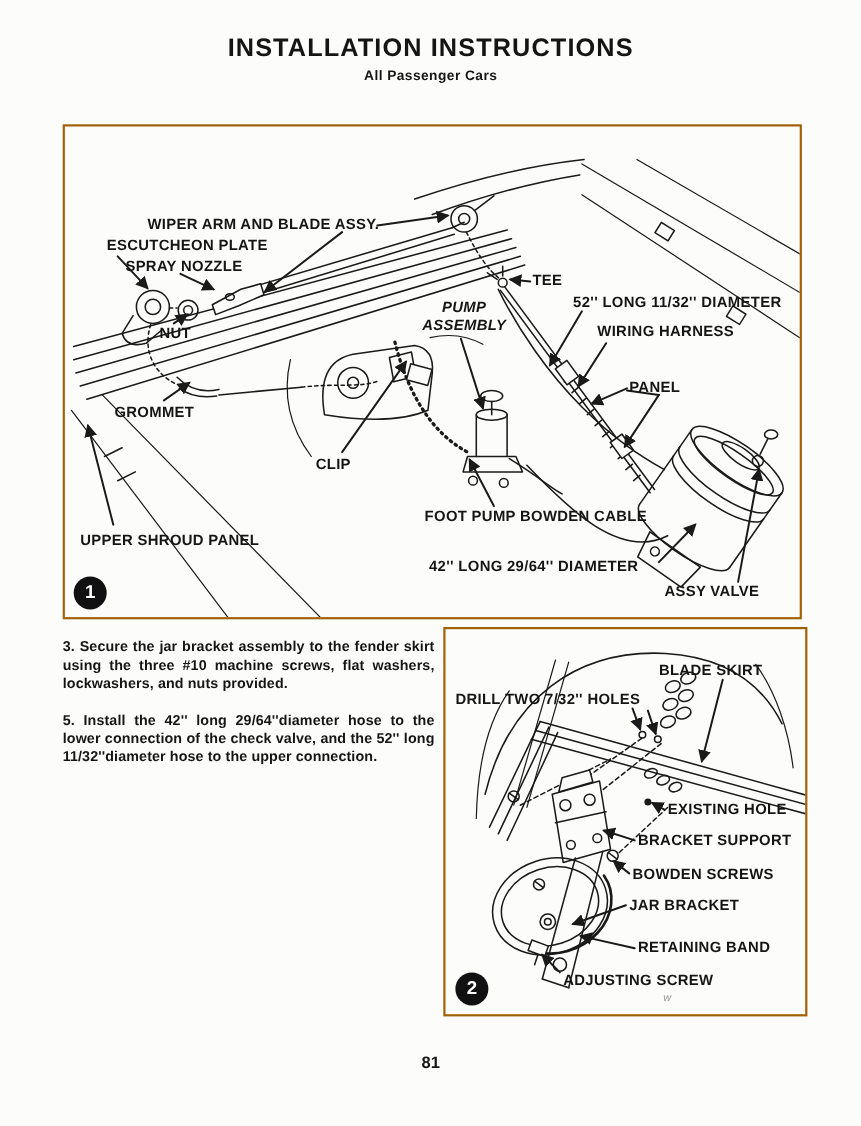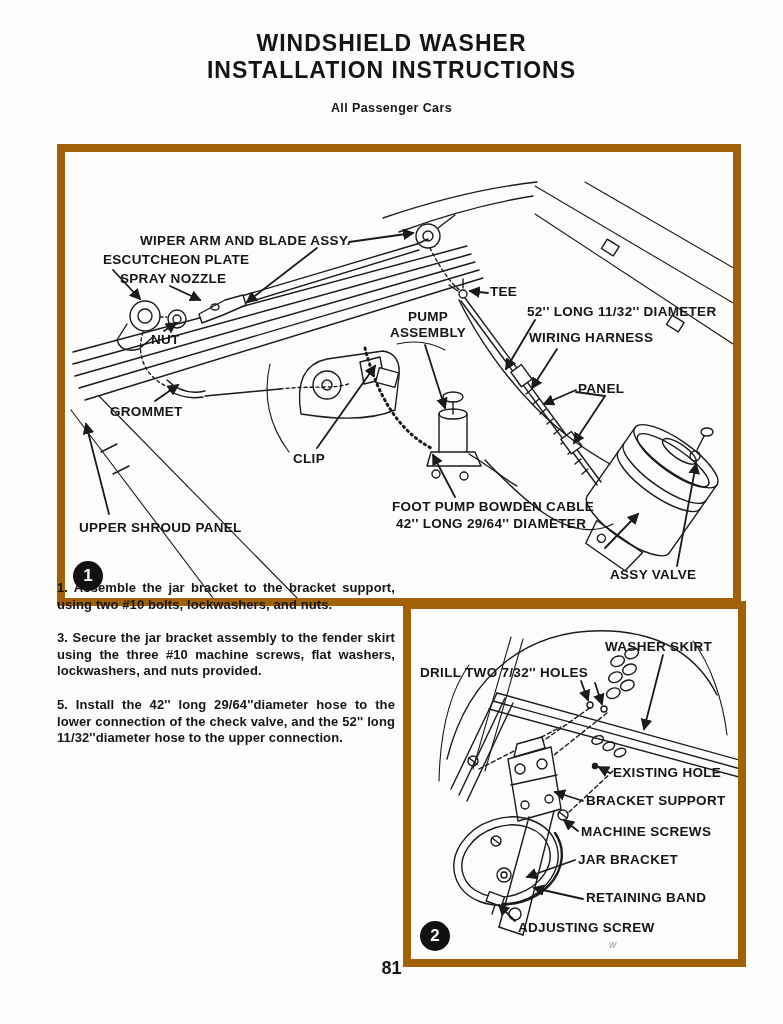--- a/index.html
+++ b/index.html
@@ -3,53 +3,52 @@
 <meta charset="utf-8">
 <style>
   html,body{margin:0;padding:0;background:#e8e8e6;}
   .page{
     position:relative;width:783px;height:1024px;margin:0 auto;
     background:#fcfcfb;color:#151515;overflow:hidden;
     font-family:"Liberation Sans","DejaVu Sans",sans-serif;font-weight:700;
   }
   .titleblock{position:absolute;left:0;top:30px;width:100%;text-align:center;}
   .title{font-size:23px;line-height:27px;letter-spacing:1px;}
-  .subtitle{font-size:12.5px;margin-top:17px;letter-spacing:.4px;}
-  .figbox{position:absolute;border:8px solid #a16207;background:#fcfcfb;margin-top:31px;}
+  .subtitle{font-size:12.5px;margin-top:5px;letter-spacing:.4px;}
+  .figbox{position:absolute;border:2px solid #a16207;background:#fcfcfb;}
   #fig1{left:57px;top:113px;width:668px;height:446px;}
   #fig2{left:403px;top:570px;width:327px;height:350px;}
   .figbox svg{position:absolute;left:0;top:0;}
   .lbl{position:absolute;font-size:13.5px;letter-spacing:.3px;white-space:nowrap;line-height:16px;}
-  .lbl.center{text-align:center;white-space:pre-line;}
+  .lbl.center{text-align:center;white-space:pre-line;font-style:italic;}
   .badge{
     position:absolute;width:30px;height:30px;border-radius:50%;background:#111;
     color:#fff;text-align:center;line-height:30px;font-size:17px;
   }
   .watermark{position:absolute;color:#999;font-size:10px;font-style:italic;font-weight:400;}
   .instructions{position:absolute;left:57px;top:580px;width:338px;}
   .instructions p{
     margin:0 0 17px 0;font-size:13px;line-height:16.6px;text-align:justify;
     letter-spacing:.1px;
   }
-  .pagenum{position:absolute;left:0;top:958px;width:783px;text-align:center;font-size:18px;}
+  .pagenum{position:absolute;left:0;top:958px;width:783px;text-align:center;font-size:15px;}
   .art path,.art line,.art circle,.art ellipse,.art polygon,.art rect{
     fill:none;stroke:#1a1a1a;stroke-width:1.4;stroke-linecap:round;stroke-linejoin:round;
   }
   .art .leader{stroke-width:1.8;}
   .art .thick{stroke-width:2.4;}
   .art .fillw{fill:#fcfcfb;}
   .art .filldark{fill:#1a1a1a;}
 </style>
 </head>
 <body>
 
 <div class="page">
 
   <div class="titleblock">
-    <div class="title">WINDSHIELD WASHER</div>
     <div class="title">INSTALLATION INSTRUCTIONS</div>
     <div class="subtitle">All Passenger Cars</div>
   </div>
 
   <div class="figbox" id="fig1">
     <svg class="art" width="668" height="446" viewBox="0 0 668 446">
       <defs>
         <marker id="ah" viewBox="0 0 10 10" refX="8.5" refY="5" markerWidth="6.5" markerHeight="6.5" orient="auto-start-reverse">
           <path d="M0,0 L10,5 L0,10 z" style="fill:#1a1a1a;stroke:none"></path>
         </marker>
@@ -174,33 +173,32 @@
     </svg>
 
     <div class="lbl" style="left:75px;top:81px">WIPER ARM AND BLADE ASSY.</div>
     <div class="lbl" style="left:38px;top:100px">ESCUTCHEON PLATE</div>
     <div class="lbl" style="left:55px;top:119px">SPRAY NOZZLE</div>
     <div class="lbl" style="left:86px;top:180px">NUT</div>
     <div class="lbl" style="left:425px;top:132px">TEE</div>
     <div class="lbl center" style="left:313px;top:157px;width:100px">PUMP
 ASSEMBLY</div>
     <div class="lbl" style="left:462px;top:152px">52'' LONG 11/32'' DIAMETER</div>
-    <div class="lbl" style="left:464px;top:178px">WIRING HARNESS</div>
+    <div class="lbl" style="left:484px;top:178px">WIRING HARNESS</div>
     <div class="lbl" style="left:513px;top:229px">PANEL</div>
     <div class="lbl" style="left:45px;top:252px">GROMMET</div>
     <div class="lbl" style="left:228px;top:299px">CLIP</div>
     <div class="lbl" style="left:327px;top:347px">FOOT PUMP BOWDEN CABLE</div>
-    <div class="lbl" style="left:331px;top:364px">42'' LONG 29/64'' DIAMETER</div>
+    <div class="lbl" style="left:331px;top:392px">42'' LONG 29/64'' DIAMETER</div>
     <div class="lbl" style="left:545px;top:415px">ASSY VALVE</div>
     <div class="lbl" style="left:14px;top:368px">UPPER SHROUD PANEL</div>
     <div class="badge" style="left:8px;top:409px">1</div>
   </div>
 
   <div class="instructions">
-    <p>1. Assemble the jar bracket to the bracket support, using two #10 bolts, lockwashers, and nuts.</p>
     <p>3. Secure the jar bracket assembly to the fender skirt using the three #10 machine screws, flat washers, lockwashers, and nuts provided.</p>
     <p>5. Install the 42'' long 29/64''diameter hose to the lower connection of the check valve, and the 52'' long 11/32''diameter hose to the upper connection.</p>
   </div>
 
   <div class="figbox" id="fig2">
     <svg class="art" width="327" height="350" viewBox="0 0 327 350">
 
       <path d="M36,150 C58,62 120,18 200,22 C250,25 286,46 306,86"></path>
       <path d="M282,32 C300,56 312,92 316,126" style="stroke-width:1.1"></path>
       <path d="M28,172 C29,126 38,84 58,56" style="stroke-width:1.1"></path>
@@ -275,25 +273,25 @@
       <path class="leader" d="M170,72 L177,91" marker-end="url(#ah)"></path>
       <path class="leader" d="M184,74 L191,95" marker-end="url(#ah)"></path>
       <path class="leader" d="M199,164 L188,158" marker-end="url(#ah)"></path>
       <path class="leader" d="M172,192 L144,183" marker-end="url(#ah)"></path>
       <path class="leader" d="M167,222 L153,211" marker-end="url(#ah)"></path>
       <path class="leader" d="M164,251 L116,268" marker-end="url(#ah)"></path>
       <path class="leader" d="M172,290 L123,279" marker-end="url(#ah)"></path>
       <path class="leader" d="M104,312 L88,296" marker-end="url(#ah)"></path>
     </svg>
 
-    <div class="lbl" style="left:194px;top:30px">WASHER SKIRT</div>
+    <div class="lbl" style="left:194px;top:30px">BLADE SKIRT</div>
     <div class="lbl" style="left:9px;top:56px">DRILL TWO 7/32'' HOLES</div>
     <div class="lbl" style="left:202px;top:156px">EXISTING HOLE</div>
     <div class="lbl" style="left:175px;top:184px">BRACKET SUPPORT</div>
-    <div class="lbl" style="left:170px;top:215px">MACHINE SCREWS</div>
+    <div class="lbl" style="left:170px;top:215px">BOWDEN SCREWS</div>
     <div class="lbl" style="left:167px;top:243px">JAR BRACKET</div>
     <div class="lbl" style="left:175px;top:281px">RETAINING BAND</div>
     <div class="lbl" style="left:107px;top:311px">ADJUSTING SCREW</div>
     <div class="badge" style="left:9px;top:312px">2</div>
     <div class="watermark" style="left:198px;top:330px">w</div>
   </div>
 
   <div class="pagenum">81</div>
 </div>
 

